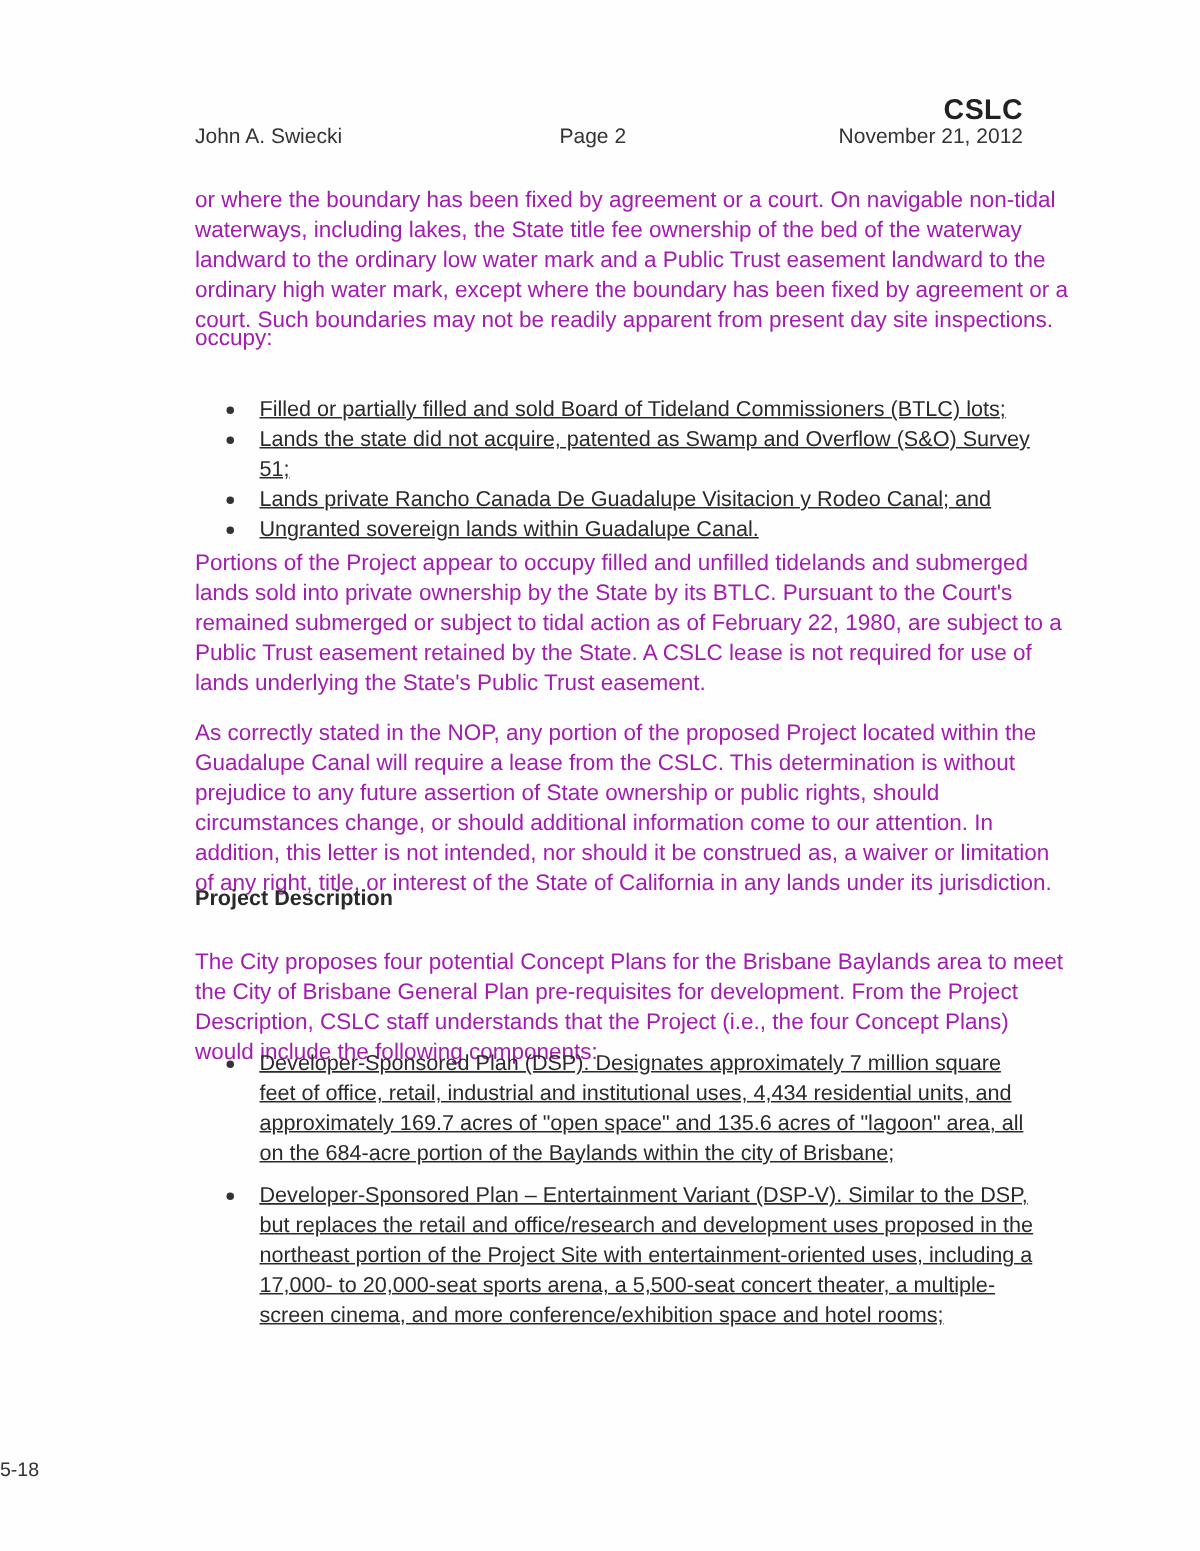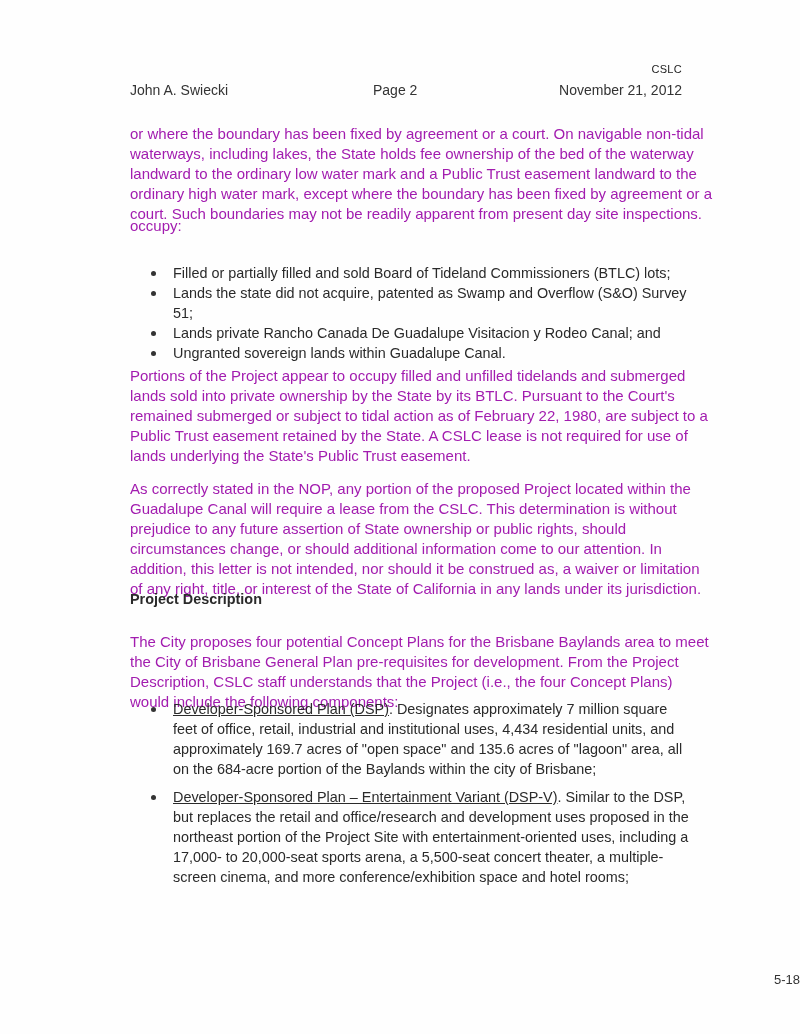--- a/index.html
+++ b/index.html
@@ -7,49 +7,49 @@
     width: 800px; height: 1034px; overflow: hidden;
     background: #fefefe;
     font-family: "Liberation Sans", sans-serif;
     color: #2a2a2a;
     position: relative;
   }
   .page { position: absolute; left: 0; top: 0; width: 800px; height: 1034px; }
   .hdr { position: absolute; font-size: 14px; color: #333; }
   .hdr-name { left: 130px; top: 82px; }
   .hdr-page { left: 373px; top: 82px; }
-  .hdr-org { right: 118px; top: 63px; font-weight: normal; font-size: 11px; color: #222; letter-spacing: 0.3px; margin-left: 32px; }
+  .hdr-org { right: 118px; top: 63px; font-weight: bold; font-size: 19px; color: #222; letter-spacing: 0.3px; margin-left: 32px; }
   .hdr-date { right: 118px; top: 82px; }
   .body-text {
     position: absolute; left: 130px; width: 555px;
     font-size: 15px; line-height: 20px; color: #a21caf;
   }
   .line { display: block; white-space: nowrap; }
-  .bullets { position: absolute; left: 130px; width: 560px; font-size: 14.4px; line-height: 20px; margin: 0; padding: 0; list-style: none; }
+  .bullets { position: absolute; left: 130px; width: 560px; font-size: 14.4px; line-height: 20px; margin: 0; padding: 0; list-style: none; text-decoration: underline; }
   .bullets li { position: relative; padding-left: 43px; }
   .bullets li .dot {
     position: absolute; left: 21px; top: 8px; width: 5px; height: 5px; border-radius: 50%; background: #333;
   }
   .u { text-decoration: underline; }
   .heading { position: absolute; left: 130px; top: 591px; font-size: 14.4px; font-weight: bold; color: #2a2a2a; }
-  .footer { position: absolute; left: 0; width: 800px; top: 972px; text-align: right; font-size: 13px; color: #333; }
+  .footer { position: absolute; left: 0; width: 800px; top: 972px; text-align: left; font-size: 13px; color: #333; }
 </style>
 </head>
 <body>
 
 <div class="page">
 
   <div class="hdr hdr-name">John A. Swiecki</div>
   <div class="hdr hdr-page">Page 2</div>
   <div class="hdr hdr-org">CSLC</div>
   <div class="hdr hdr-date">November 21, 2012</div>
 
   <div class="body-text" style="top:124px;">
     <span class="line">or where the boundary has been fixed by agreement or a court.  On navigable non-tidal</span>
-    <span class="line">waterways, including lakes, the State holds fee ownership of the bed of the waterway</span>
+    <span class="line">waterways, including lakes, the State title fee ownership of the bed of the waterway</span>
     <span class="line">landward to the ordinary low water mark and a Public Trust easement landward to the</span>
     <span class="line">ordinary high water mark, except where the boundary has been fixed by agreement or a</span>
     <span class="line">court.  Such boundaries may not be readily apparent from present day site inspections.</span>
   </div>
 
   <div class="body-text" style="top:216px;">
     <span class="line">occupy:</span>
   </div>
 
   <ul class="bullets" style="top:263px;">

